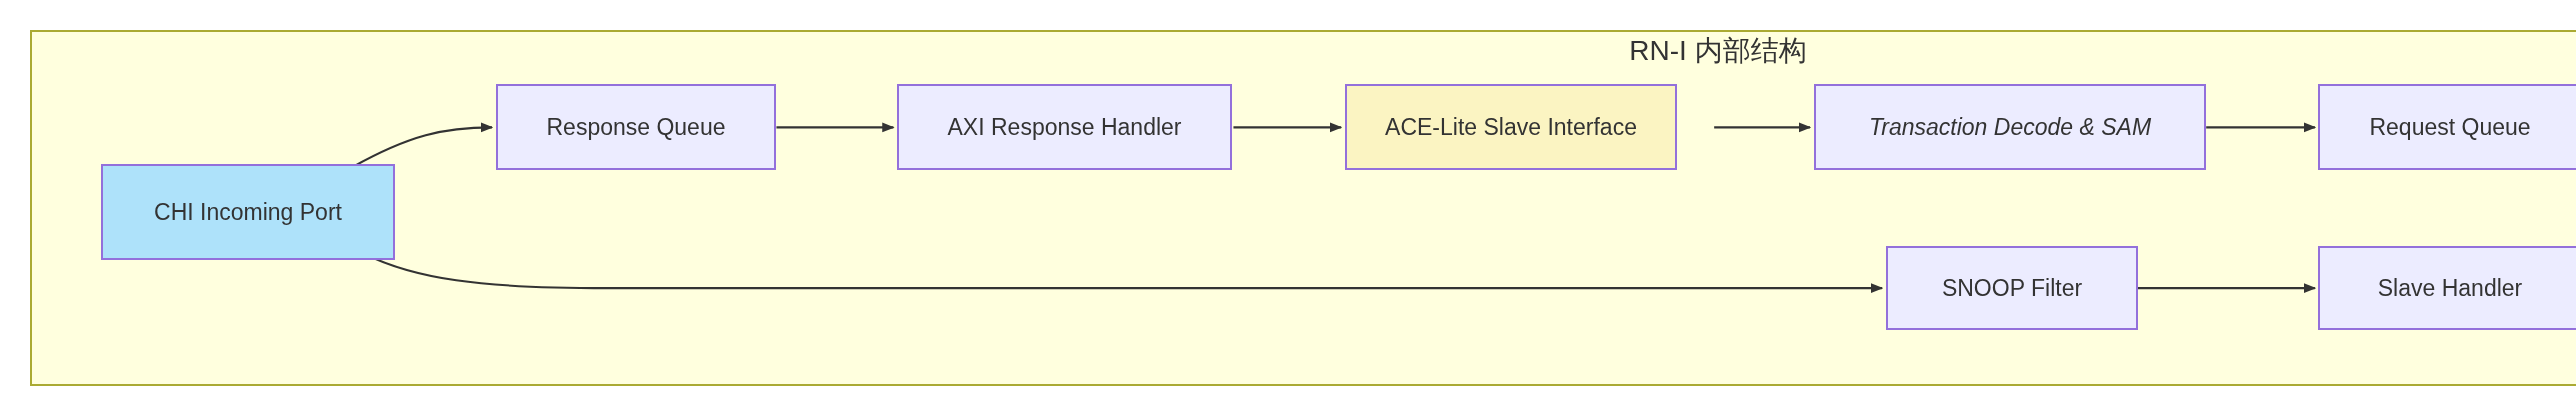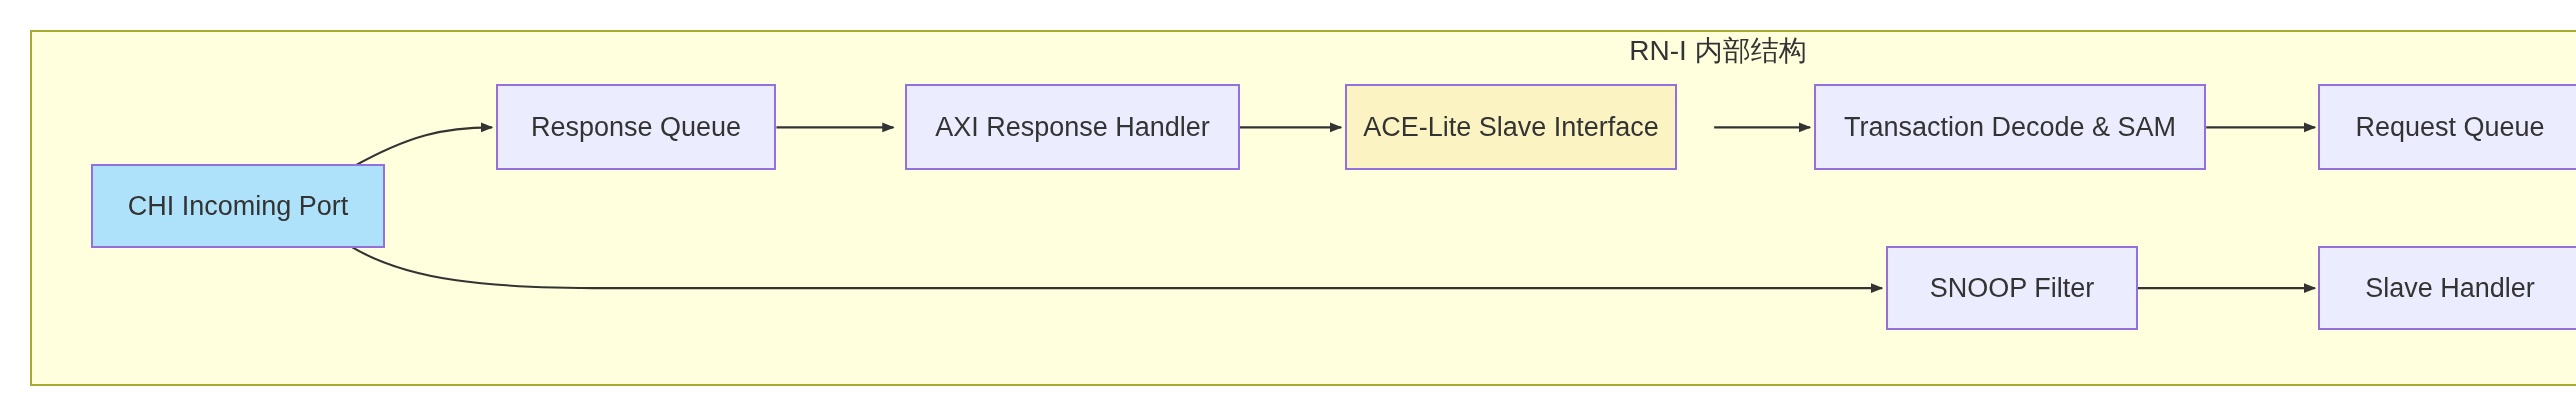--- a/index.html
+++ b/index.html
@@ -35,21 +35,21 @@
     line-height: 30px;
     color: var(--text-color, #333333);
     white-space: nowrap;
   }
   .node {
     position: absolute;
     box-sizing: border-box;
     border: 2.1px solid var(--node-stroke, #9370DB);
     background: var(--node-fill, #ECECFF);
     color: var(--text-color, #333333);
-    font-size: 27px;
+    font-size: 23px;
     display: flex;
     align-items: center;
     justify-content: center;
     text-align: center;
     white-space: nowrap;
   }
   .node.port      { background: var(--port-fill, #AEE2FA); }
   .node.highlight { background: var(--highlight-fill, #FBF4C2); }
 
   svg.edges {
@@ -64,25 +64,25 @@
     fill: none;
     stroke: var(--edge-color, #333333);
     stroke-width: 4px;
   }
   svg.edges marker path {
     fill: var(--edge-color, #333333);
     stroke: none;
   }
 
   
-  #n-chi-incoming  { left:91px;  top:164px; width:294px; height:84px;justify-content:center; }
+  #n-chi-incoming  { left:101px;  top:164px; width:294px; height:96px;justify-content:center; }
   #n-resp-queue    { left:496px;  top:84px; width:280px; height:86px; }
-  #n-axi-handler   { left:897px; top:84px; width:335px; height:86px;margin-left:8px; }
+  #n-axi-handler   { left:897px; top:84px; width:335px; height:86px; }
   #n-ace-lite      { left:1345px; top:84px; width:332px; height:86px; }
-  #n-trans-decode  { left:1814px; top:84px; width:392px; height:86px; }
+  #n-trans-decode  { left:1814px; top:84px; width:392px; height:86px;font-style:italic; }
   #n-req-queue     { left:2318px; top:84px; width:264px; height:86px; }
   #n-snoop-filter  { left:1886px; top:246px; width:252px; height:84px; }
   #n-snoop-handler { left:2318px; top:246px; width:264px; height:84px; }
 </style>
 </head>
 <body>
 
 <div class="canvas">
 
   <div class="cluster"></div>

